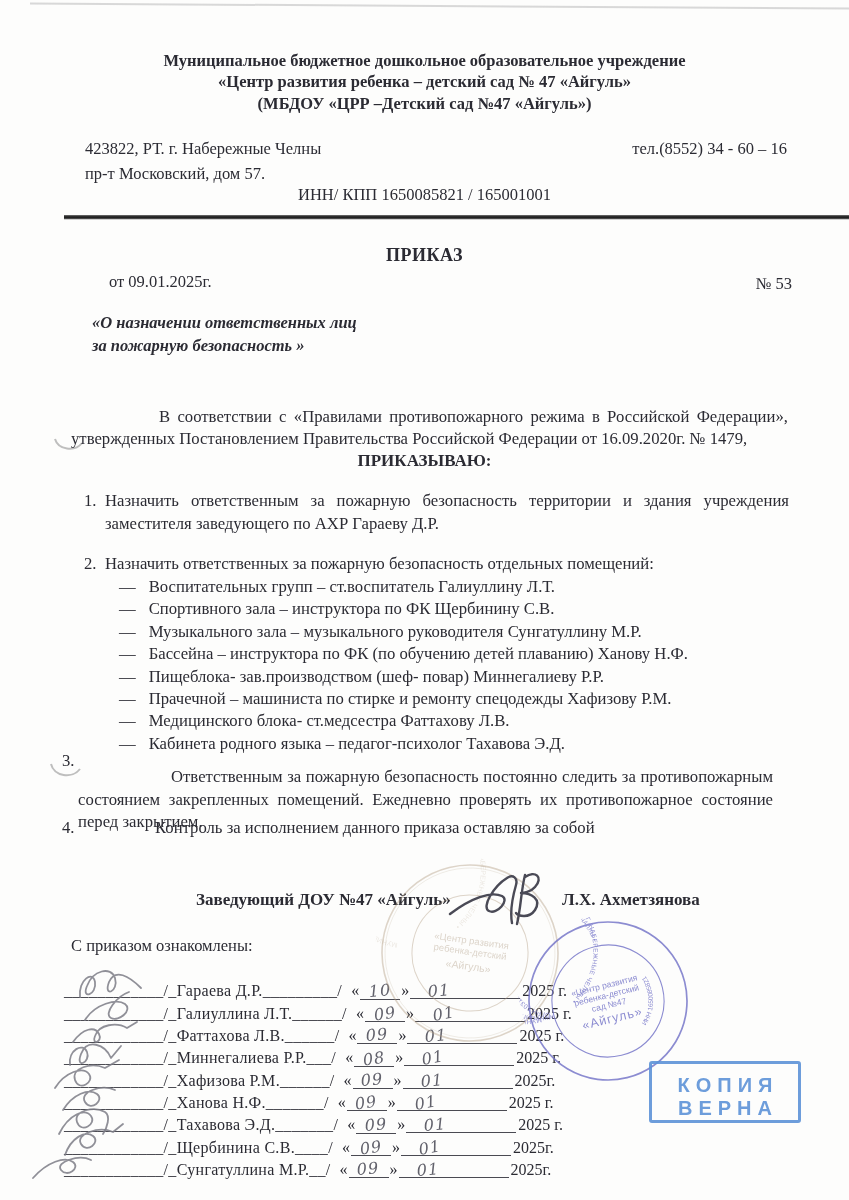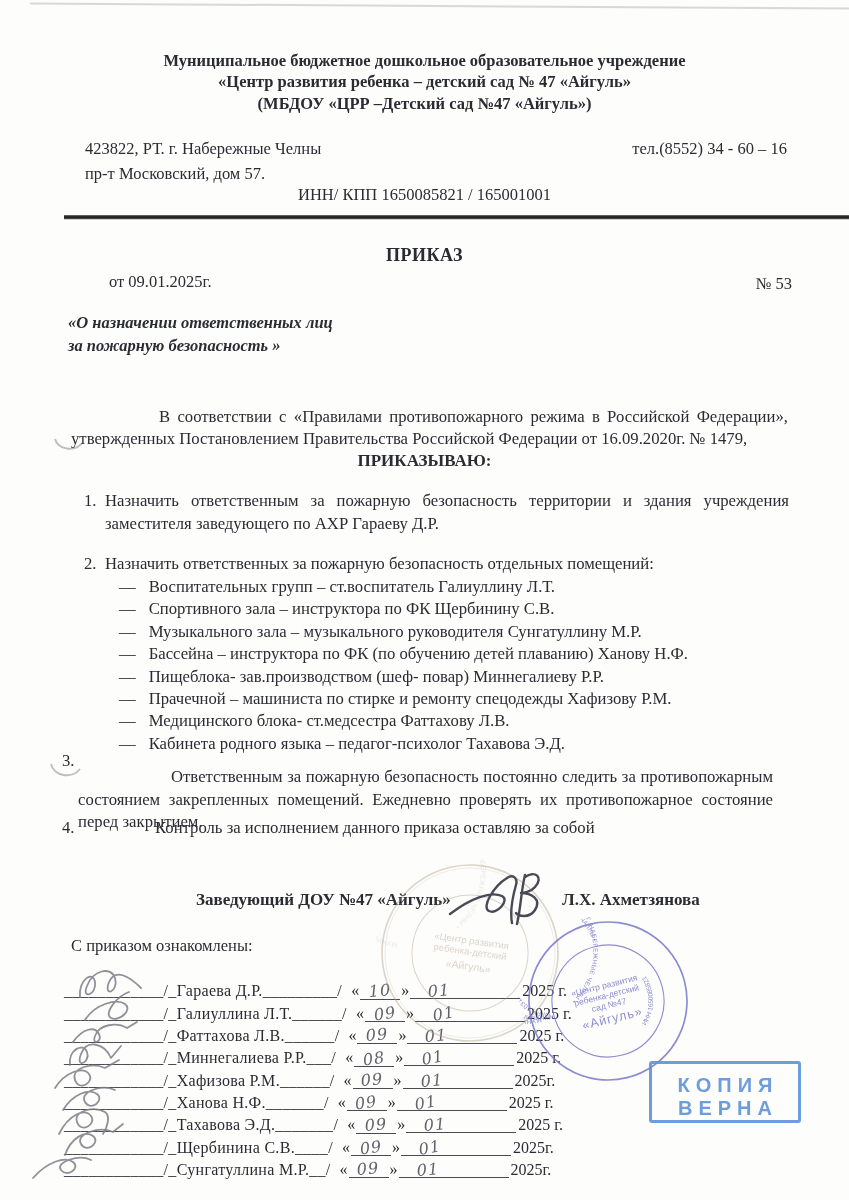--- a/index.html
+++ b/index.html
@@ -18,21 +18,21 @@
   .phone{top:139px; right:62px; font-size:16.5px;}
   .innkpp{top:185px; left:0; right:0; text-align:center; font-size:16.5px;}
   .rule{top:215px; left:64px; width:785px; height:4px;
     background:linear-gradient(#777 0%,#2e2e2e 35%,#1d1d1d 70%,#666 100%);
     box-shadow:0 1px 0 #cfcfcf;}
   
   .doc-type{top:245px; left:0; right:0; text-align:center; font-weight:bold;
     font-size:18px; letter-spacing:.5px;}
   .doc-date{top:272px; left:92px; font-size:16.5px;margin-left:17px;}
   .doc-num{top:274px; right:57px; font-size:16.5px;text-align:right;}
-  .subject{top:312px; left:68px; font-weight:bold; font-style:italic;
+  .subject{top:312px; left:92px; font-weight:bold; font-style:italic;
     font-size:16.5px; line-height:22.6px;}
   .preamble{top:389px; left:71px; width:717px; font-size:16.7px;
     line-height:22.7px; text-align:justify; text-indent:88px;}
   .resolve{top:451px; left:0; right:0; text-align:center; font-weight:bold;
     font-size:17px;}
   .numbered{font-size:16.7px; line-height:22.5px;}
   .numbered .num{position:absolute; left:0; top:0;}
   .item1{top:490px; left:84px; width:705px;}
   .item1 p, .item2 p{margin:0; padding-left:21px; text-align:justify;}
   .item2{top:553px; left:84px; width:705px;}

